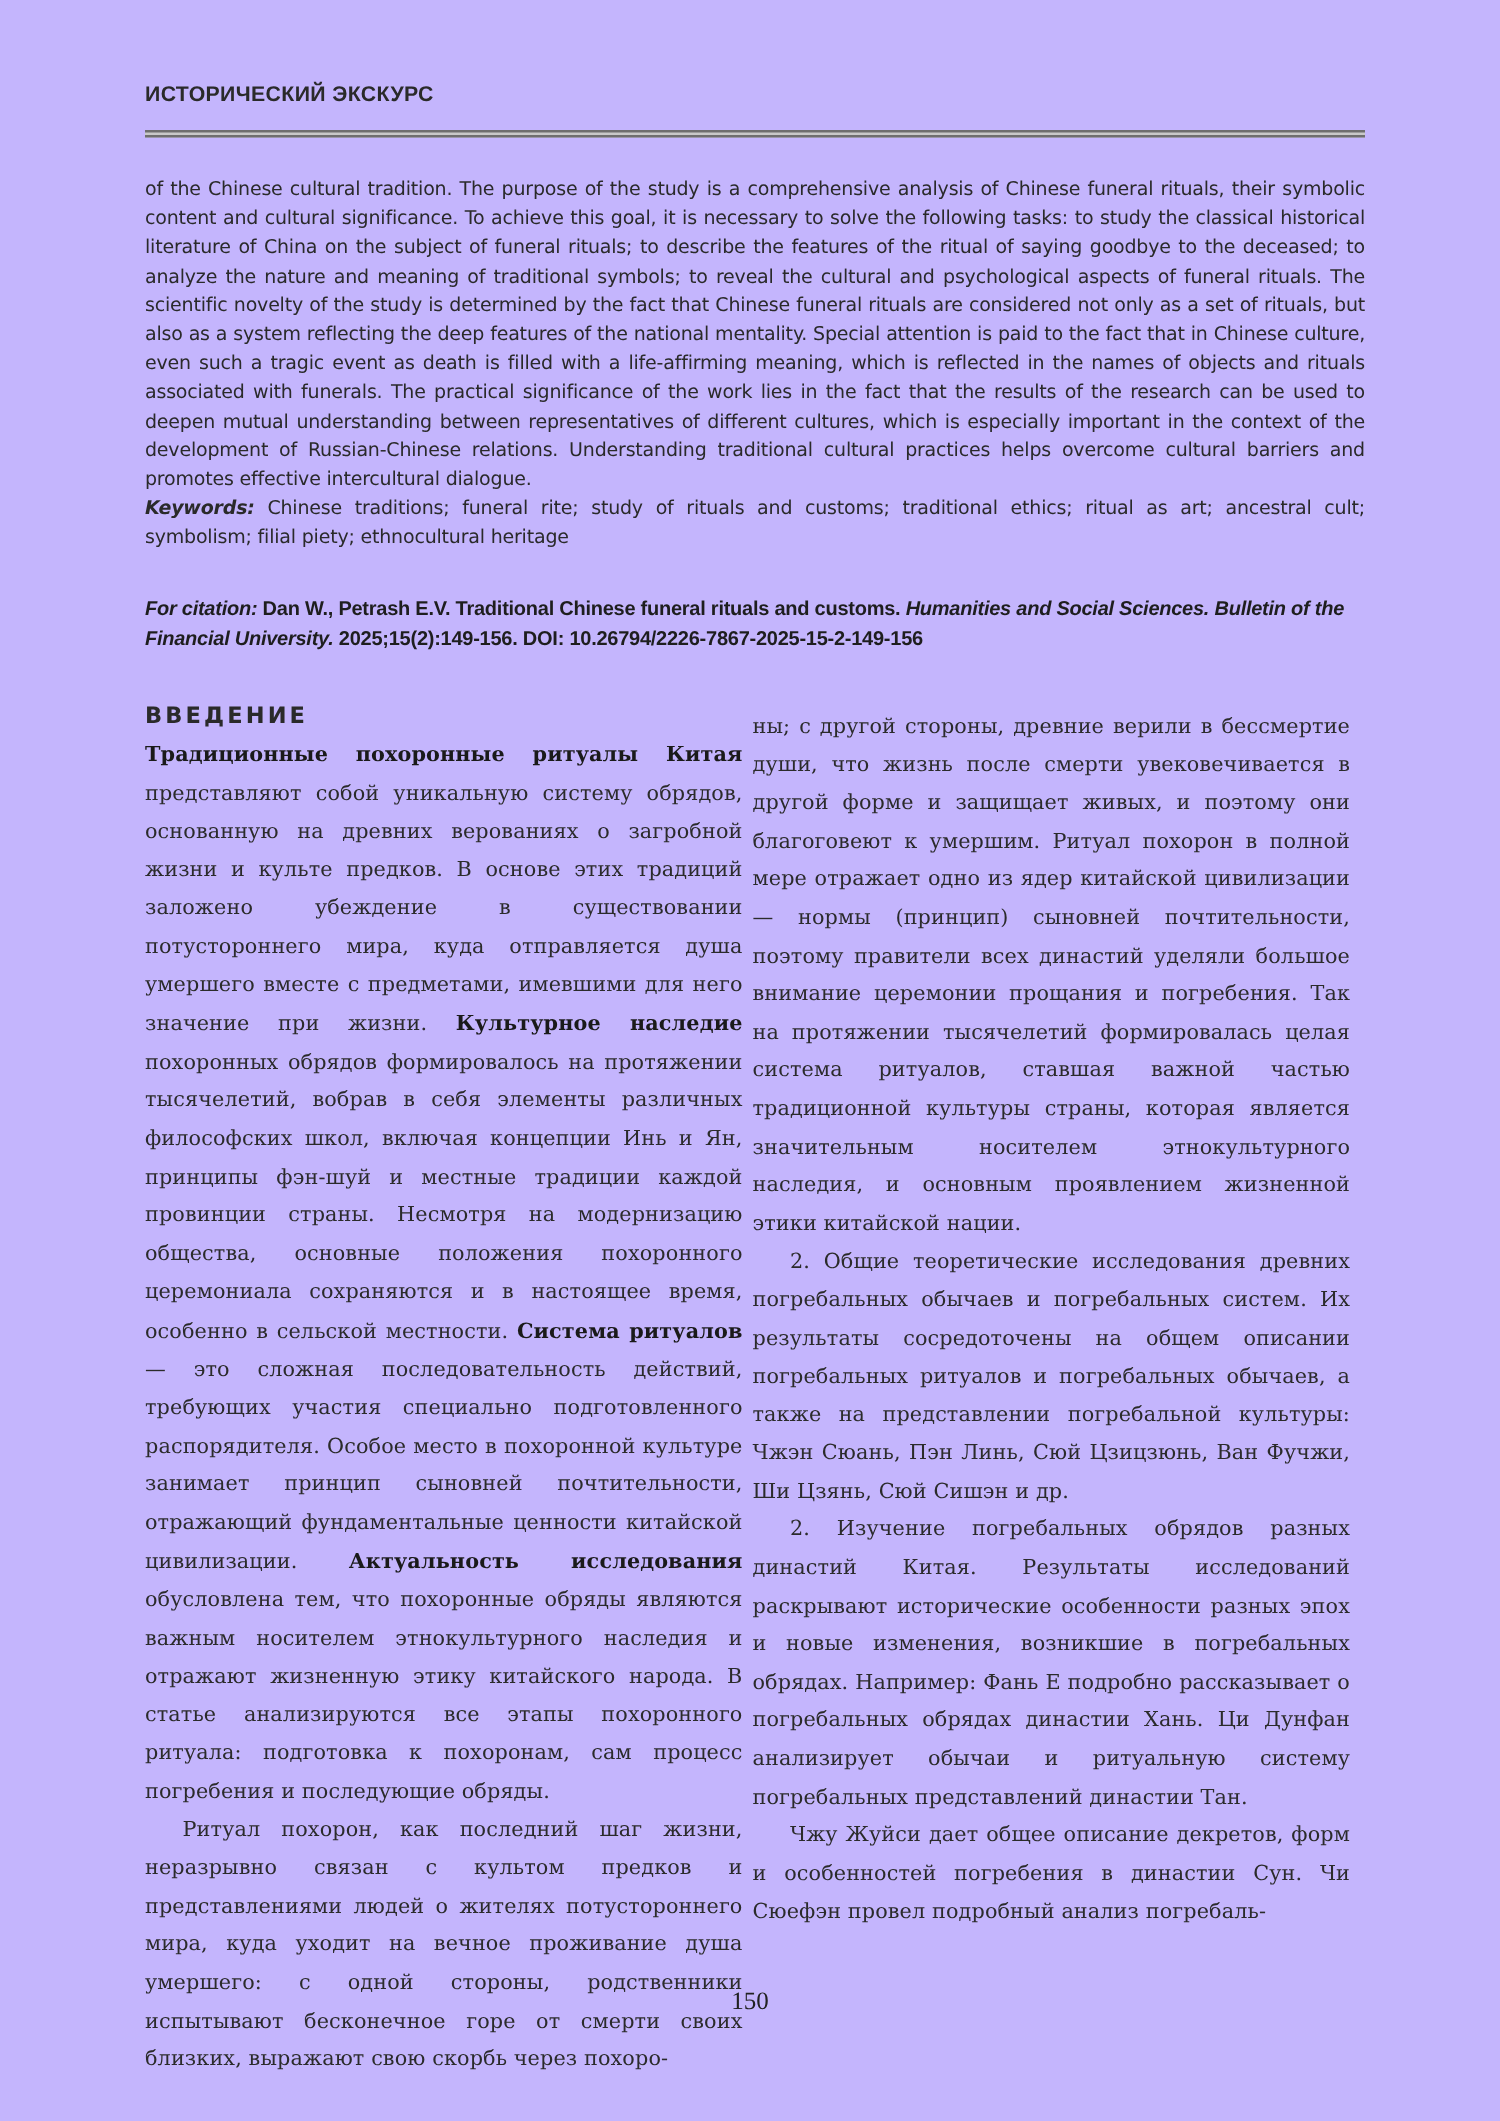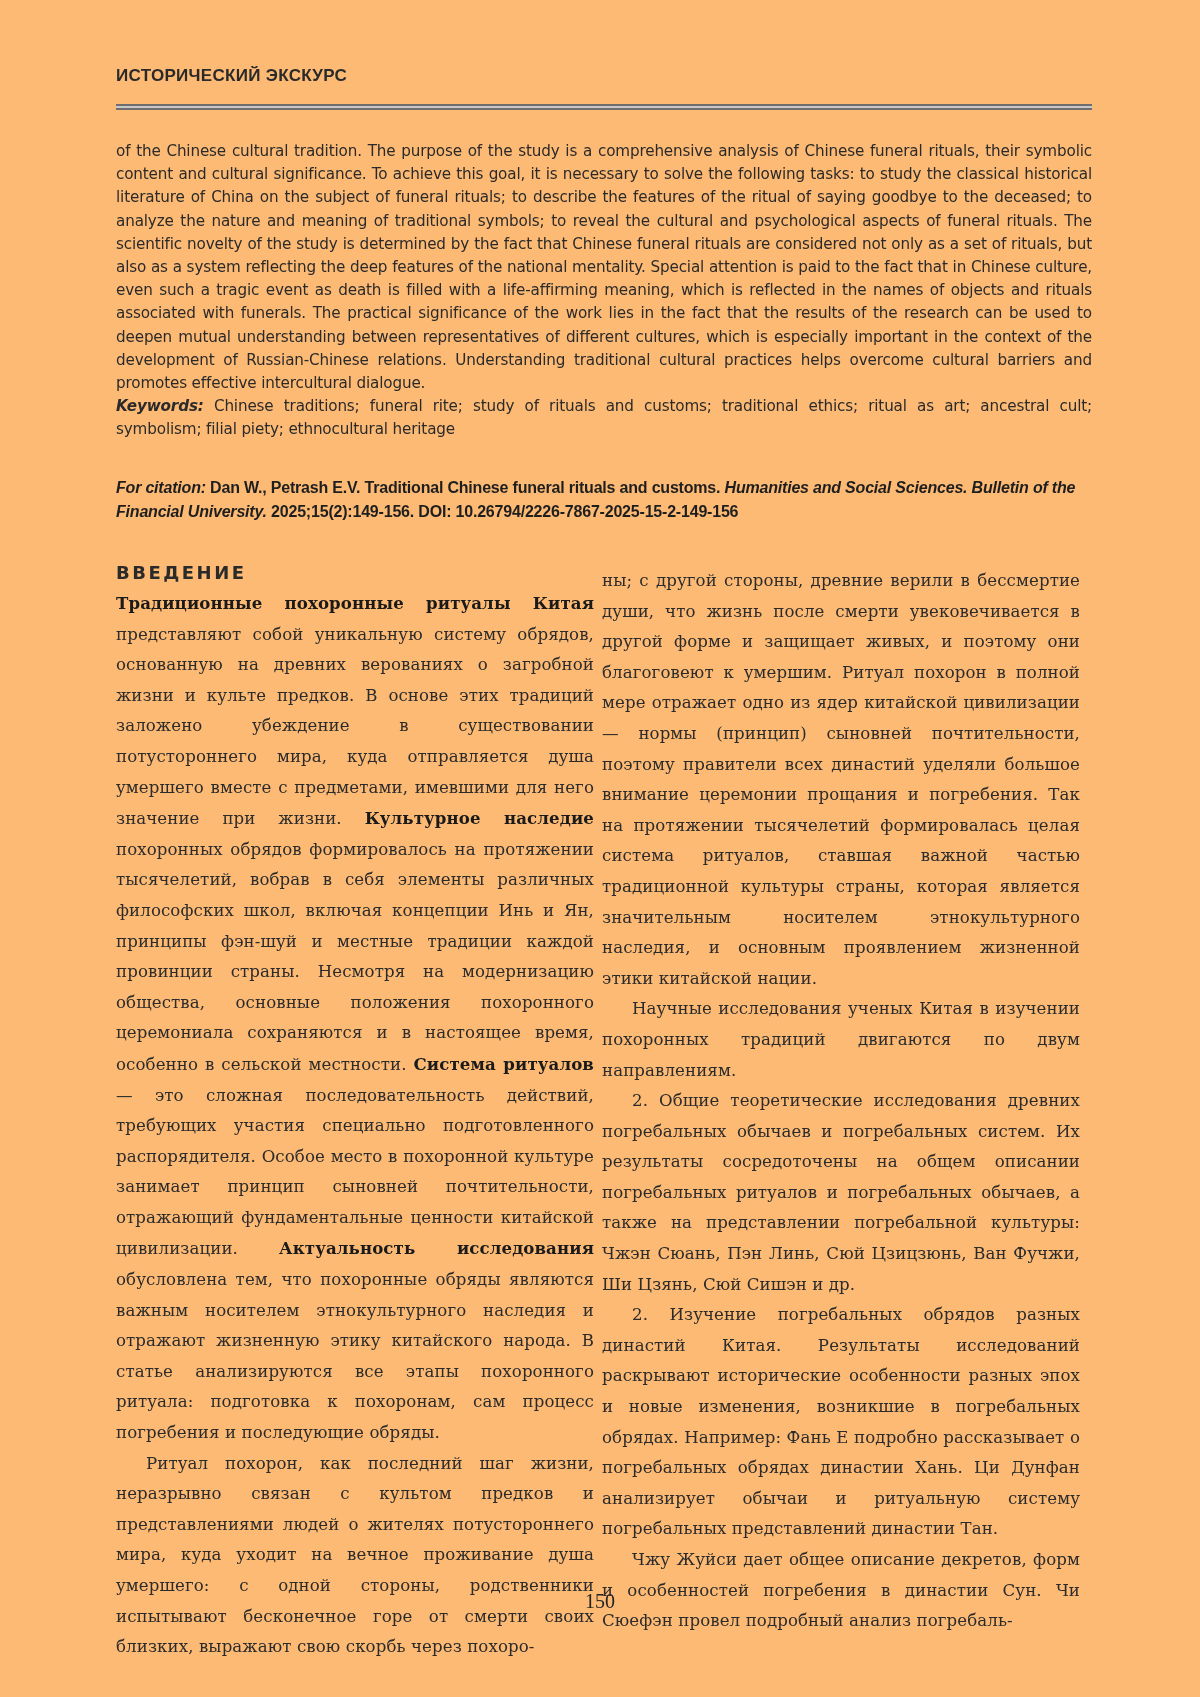--- a/index.html
+++ b/index.html
@@ -1,17 +1,17 @@
 <!DOCTYPE html>
 <html><head>
 <meta charset="utf-8">
 <style>
   html, body { margin: 0; padding: 0; background: #ffffff; }
   body { width: 1200px; height: 1697px; position: relative; overflow: hidden; color: #1e1e1e; }
-  .page { position: absolute; left: 0; top: 0; width: 1200px; height: 1697px; background: #fdba74; }
+  .page { position: absolute; left: 0; top: 0; width: 1200px; height: 1697px; background: #c4b5fd; }
 
   .running-head {
     position: absolute; left: 116px; top: 66px;
     font-family: "Liberation Sans", sans-serif; font-weight: bold;
     font-size: 17px; letter-spacing: 0.3px; color: #2a2a2a;
   }
   .head-rule {
     position: absolute; left: 116px; top: 104px; width: 976px; height: 6px;
     border-top: 2px solid #6e6e6e; border-bottom: 2px solid #6e6e6e; box-sizing: border-box;
     background: #c8c8c8;
@@ -70,20 +70,19 @@
   </div>
 
   <div class="col col-left">
     <div class="section-title">ВВЕДЕНИЕ</div>
     <p><b>Традиционные похоронные ритуалы Китая</b><span> представляют собой уникальную систему обрядов, основанную на древних верованиях о загробной жизни и культе предков. В основе этих традиций заложено убеждение в существовании потустороннего мира, куда отправляется душа умершего вместе с предметами, имевшими для него значение при жизни. </span><b>Культурное наследие</b><span> похоронных обрядов формировалось на протяжении тысячелетий, вобрав в себя элементы различных философских школ, включая концепции Инь и Ян, принципы фэн-шуй и местные традиции каждой провинции страны. Несмотря на модернизацию общества, основные положения похоронного церемониала сохраняются и в настоящее время, особенно в сельской местности. </span><b>Система ритуалов</b><span> — это сложная последовательность действий, требующих участия специально подготовленного распорядителя. Особое место в похоронной культуре занимает принцип сыновней почтительности, отражающий фундаментальные ценности китайской цивилизации. </span><b>Актуальность исследования</b><span> обусловлена тем, что похоронные обряды являются важным носителем этнокультурного наследия и отражают жизненную этику китайского народа. В статье анализируются все этапы похоронного ритуала: подготовка к похоронам, сам процесс погребения и последующие обряды.</span></p>
     <p class="indent">Ритуал похорон, как последний шаг жизни, неразрывно связан с культом предков и представлениями людей о жителях потустороннего мира, куда уходит на вечное проживание душа умершего: с одной стороны, родственники испытывают бесконечное горе от смерти своих близких, выражают свою скорбь через похоро-</p>
   </div>
 
   <div class="col col-right">
     <p>ны; с другой стороны, древние верили в бессмертие души, что жизнь после смерти увековечивается в другой форме и защищает живых, и поэтому они благоговеют к умершим. Ритуал похорон в полной мере отражает одно из ядер китайской цивилизации — нормы (принцип) сыновней почтительности, поэтому правители всех династий уделяли большое внимание церемонии прощания и погребения. Так на протяжении тысячелетий формировалась целая система ритуалов, ставшая важной частью традиционной культуры страны, которая является значительным носителем этнокультурного наследия, и основным проявлением жизненной этики китайской нации.</p>
-    <p class="indent">Научные исследования ученых Китая в изучении похоронных традиций двигаются по двум направлениям.</p>
     <p class="indent">2. Общие теоретические исследования древних погребальных обычаев и погребальных систем. Их результаты сосредоточены на общем описании погребальных ритуалов и погребальных обычаев, а также на представлении погребальной культуры: Чжэн Сюань, Пэн Линь, Сюй Цзицзюнь, Ван Фучжи, Ши Цзянь, Сюй Сишэн и др.</p>
     <p class="indent">2. Изучение погребальных обрядов разных династий Китая. Результаты исследований раскрывают исторические особенности разных эпох и новые изменения, возникшие в погребальных обрядах. Например: Фань Е подробно рассказывает о погребальных обрядах династии Хань. Ци Дунфан анализирует обычаи и ритуальную систему погребальных представлений династии Тан.</p>
     <p class="indent">Чжу Жуйси дает общее описание декретов, форм и особенностей погребения в династии Сун. Чи Сюефэн провел подробный анализ погребаль-</p>
   </div>
 
   <div class="page-number">150</div>
 </div>
 
 </body></html>

